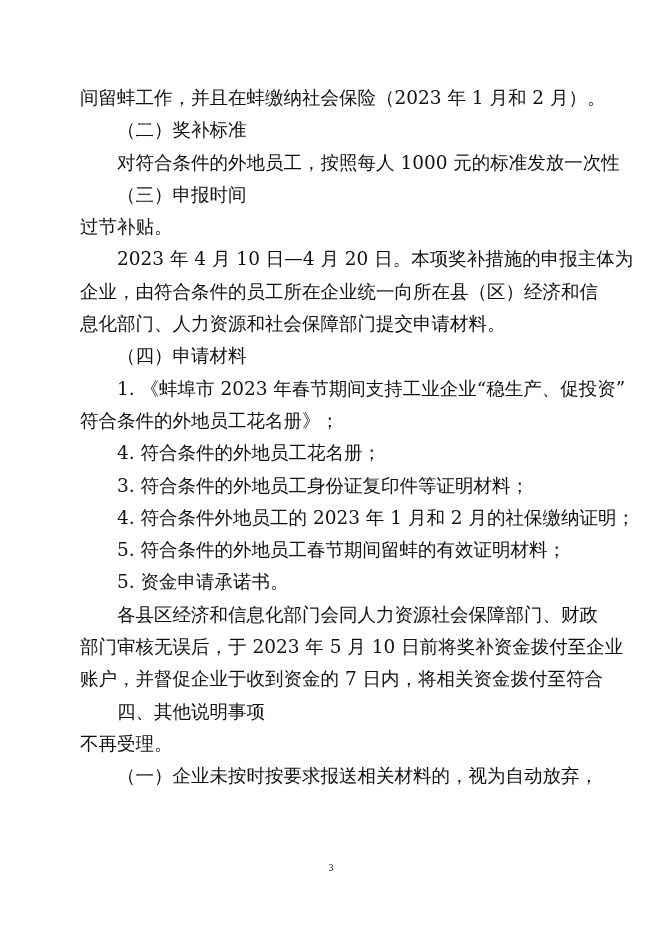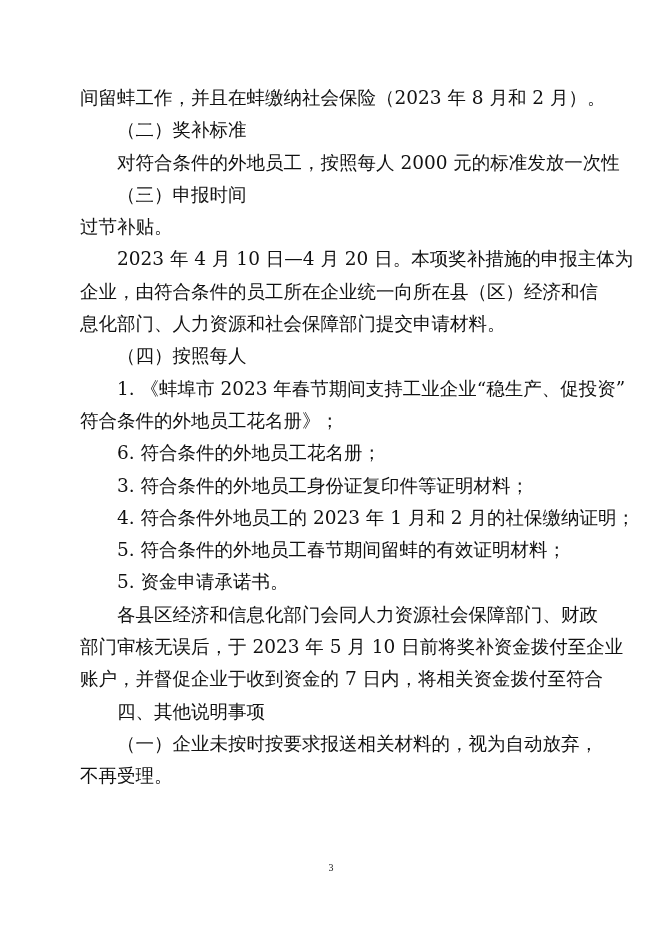--- a/index.html
+++ b/index.html
@@ -11,37 +11,37 @@
     .line.last { text-align-last: left; }
     .indent { padding-left: 37px; }
     .bold { font-weight: normal; font-family: "DejaVu Sans", "Liberation Sans", sans-serif; }
     .pagenum { position: absolute; left: 0; width: 662px; top: 862px; text-align: center;
                font-size: 10px; font-family: "Liberation Serif", serif; }
   </style>
 </head>
 <body>
 
 <div class="page">
-  <div class="line indent last" style="padding-left:0">间留蚌工作，并且在蚌缴纳社会保险（2023 年 8 月和 2 月）。</div>
+  <div class="line indent last" style="padding-left:0">间留蚌工作，并且在蚌缴纳社会保险（2023 年 1 月和 2 月）。</div>
   <div class="line indent last">（二）奖补标准</div>
-  <div class="line indent">对符合条件的外地员工，按照每人 2000 元的标准发放一次性</div>
+  <div class="line indent">对符合条件的外地员工，按照每人 1000 元的标准发放一次性</div>
   <div class="line indent last">（三）申报时间</div>
   <div class="line last">过节补贴。</div>
   <div class="line indent">2023 年 4 月 10 日—4 月 20 日。本项奖补措施的申报主体为</div>
   <div class="line">企业，由符合条件的员工所在企业统一向所在县（区）经济和信</div>
   <div class="line last">息化部门、人力资源和社会保障部门提交申请材料。</div>
-  <div class="line indent last">（四）按照每人</div>
+  <div class="line indent last">（四）申请材料</div>
   <div class="line indent">1. 《蚌埠市 2023 年春节期间支持工业企业“稳生产、促投资”</div>
   <div class="line last">符合条件的外地员工花名册》；</div>
-  <div class="line indent last">6. 符合条件的外地员工花名册；</div>
+  <div class="line indent last">4. 符合条件的外地员工花名册；</div>
   <div class="line indent last">3. 符合条件的外地员工身份证复印件等证明材料；</div>
   <div class="line indent last">4. 符合条件外地员工的 2023 年 1 月和 2 月的社保缴纳证明；</div>
   <div class="line indent last">5. 符合条件的外地员工春节期间留蚌的有效证明材料；</div>
   <div class="line indent last">5. 资金申请承诺书。</div>
   <div class="line indent">各县区经济和信息化部门会同人力资源社会保障部门、财政</div>
   <div class="line">部门审核无误后，于 2023 年 5 月 10 日前将奖补资金拨付至企业</div>
   <div class="line">账户，并督促企业于收到资金的 7 日内，将相关资金拨付至符合</div>
   <div class="line indent last bold">四、其他说明事项</div>
+  <div class="line last">不再受理。</div>
   <div class="line indent">（一）企业未按时按要求报送相关材料的，视为自动放弃，</div>
-  <div class="line last">不再受理。</div>
 </div>
 
 <div class="pagenum">3</div>
 
 </body></html>

